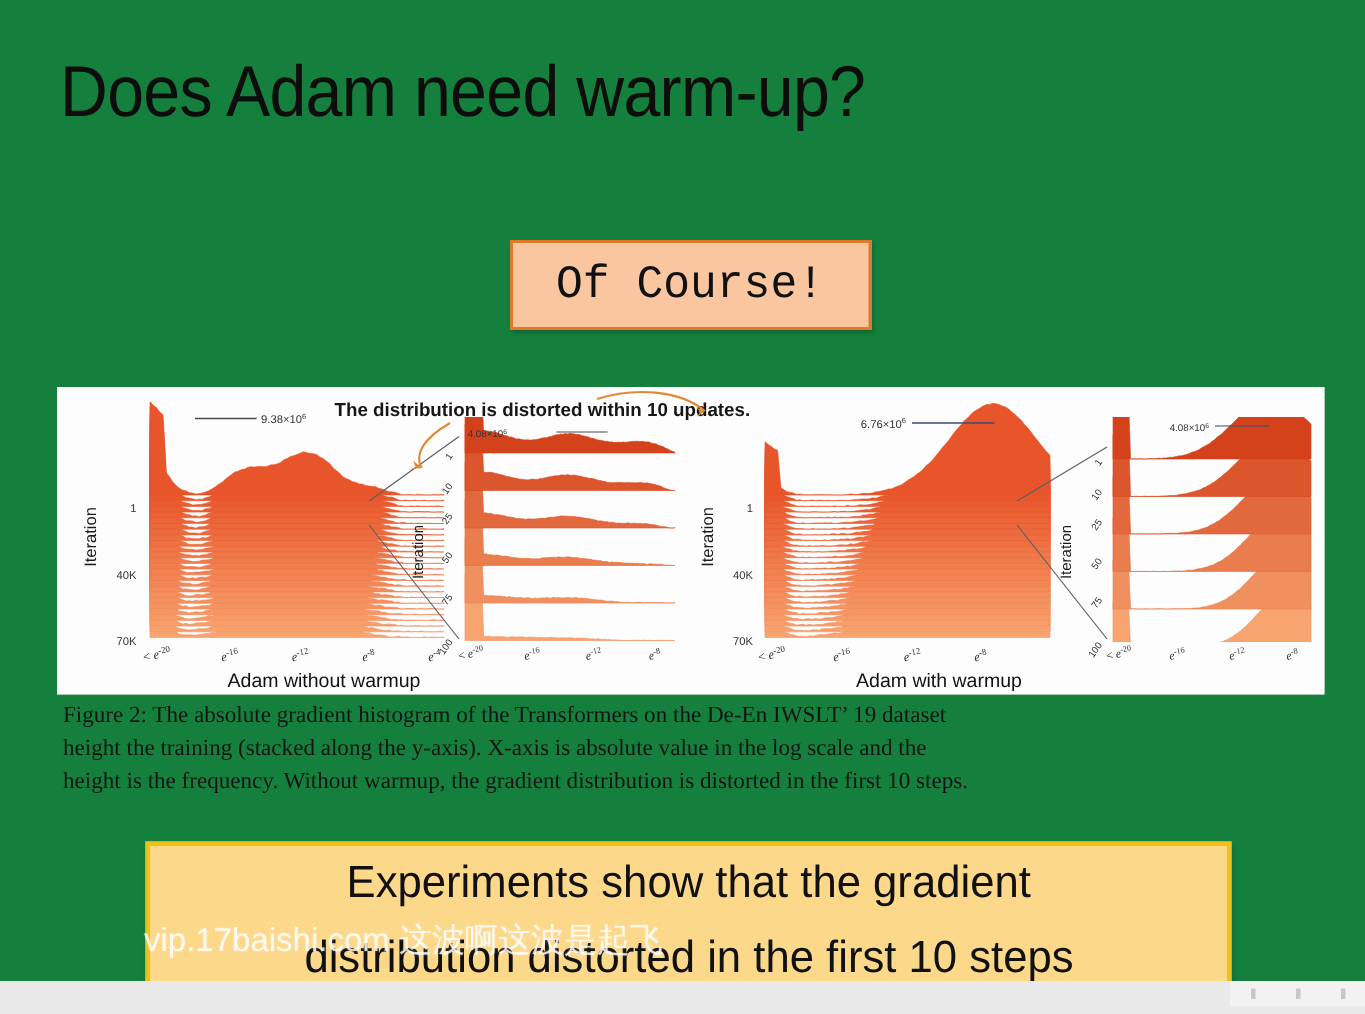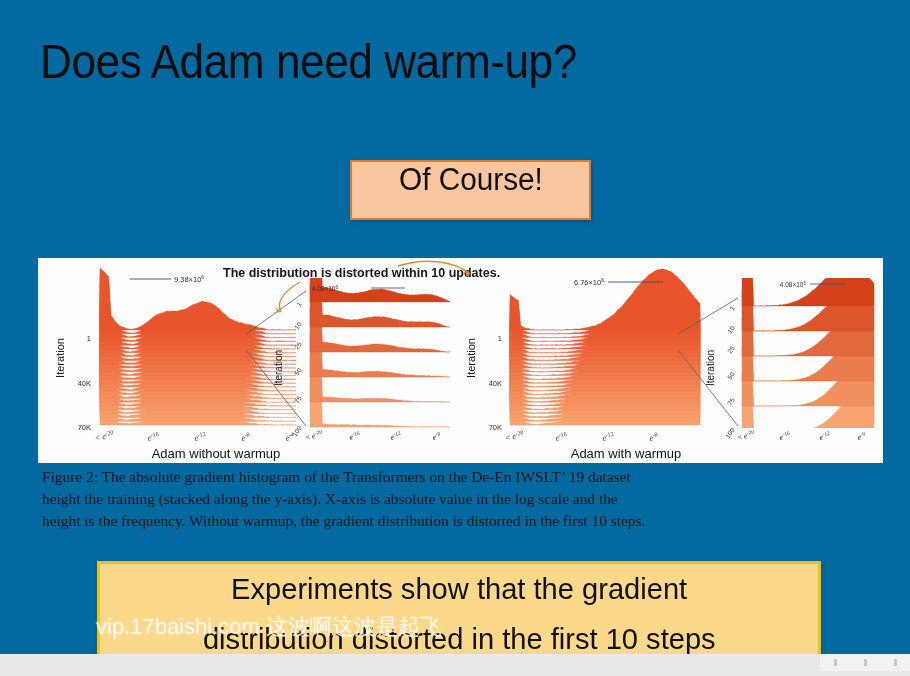--- a/index.html
+++ b/index.html
@@ -5,47 +5,49 @@
   html, body {
     margin: 0; padding: 0;
     width: 910px; height: 676px;
     background: #ffffff;
     font-family: "Liberation Sans", sans-serif;
     overflow: hidden;
   }
   #slide {
     position: relative;
     width: 910px; height: 676px;
-    background: #0369a1;
+    background: #15803d;
   }
 
   
   #slide-title {
     position: absolute;
     left: 40px; top: 34px;
     font-size: 48px;
     font-weight: 400;
     letter-spacing: -0.5px;
     color: #0d0d0d;
     font-family: "Liberation Sans", sans-serif;
     transform: scaleX(0.92);
     transform-origin: left center;
     white-space: nowrap;
   }
 
   
   #of-course-box {
     position: absolute;
-    left: 350px; top: 160px;
+    left: 340px; top: 160px;
     width: 237px; height: 56px;
     background: #f9c6a0;
     border: 2px solid #e2782c;
     box-shadow: 1px 2px 3px rgba(0,0,0,0.22);
     display: flex;
+    align-items: center;
     justify-content: center;
+    font-family: Liberation Mono, monospace;
   }
   #of-course-box .label {
     font-size: 31px;
     color: #111111;
     letter-spacing: 0px;
     transform: scaleX(0.96);
   }
 
   
   #figure-wrap {

